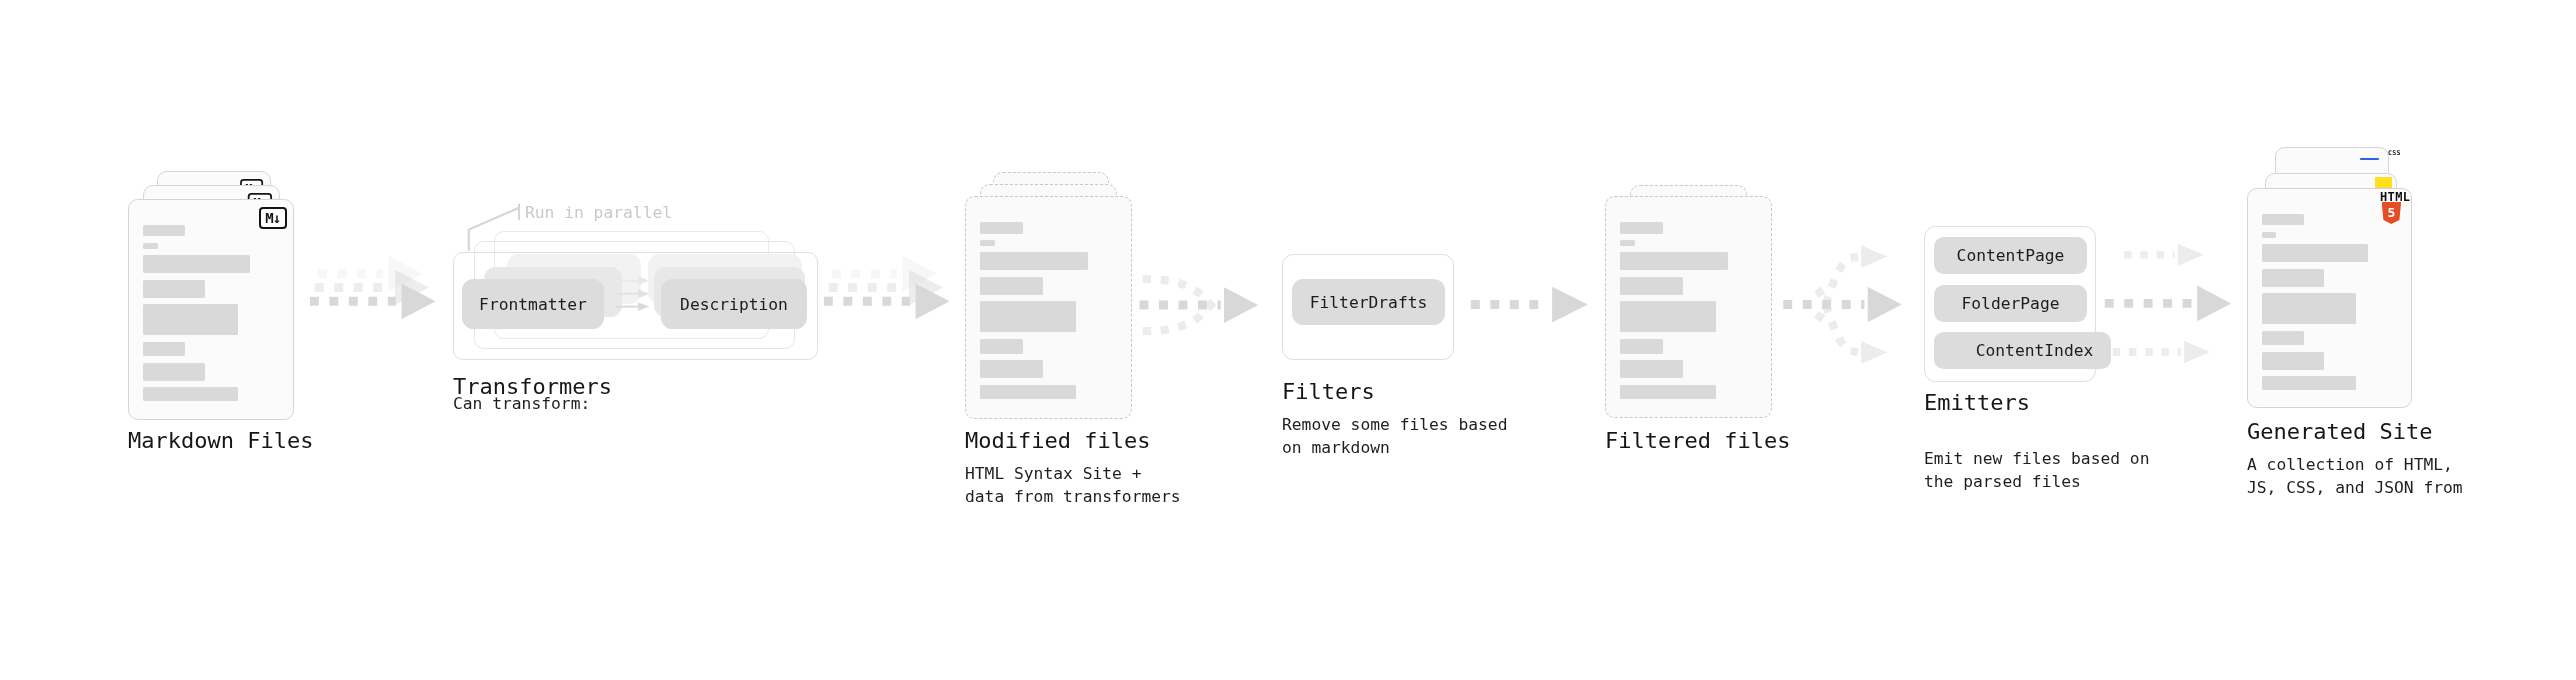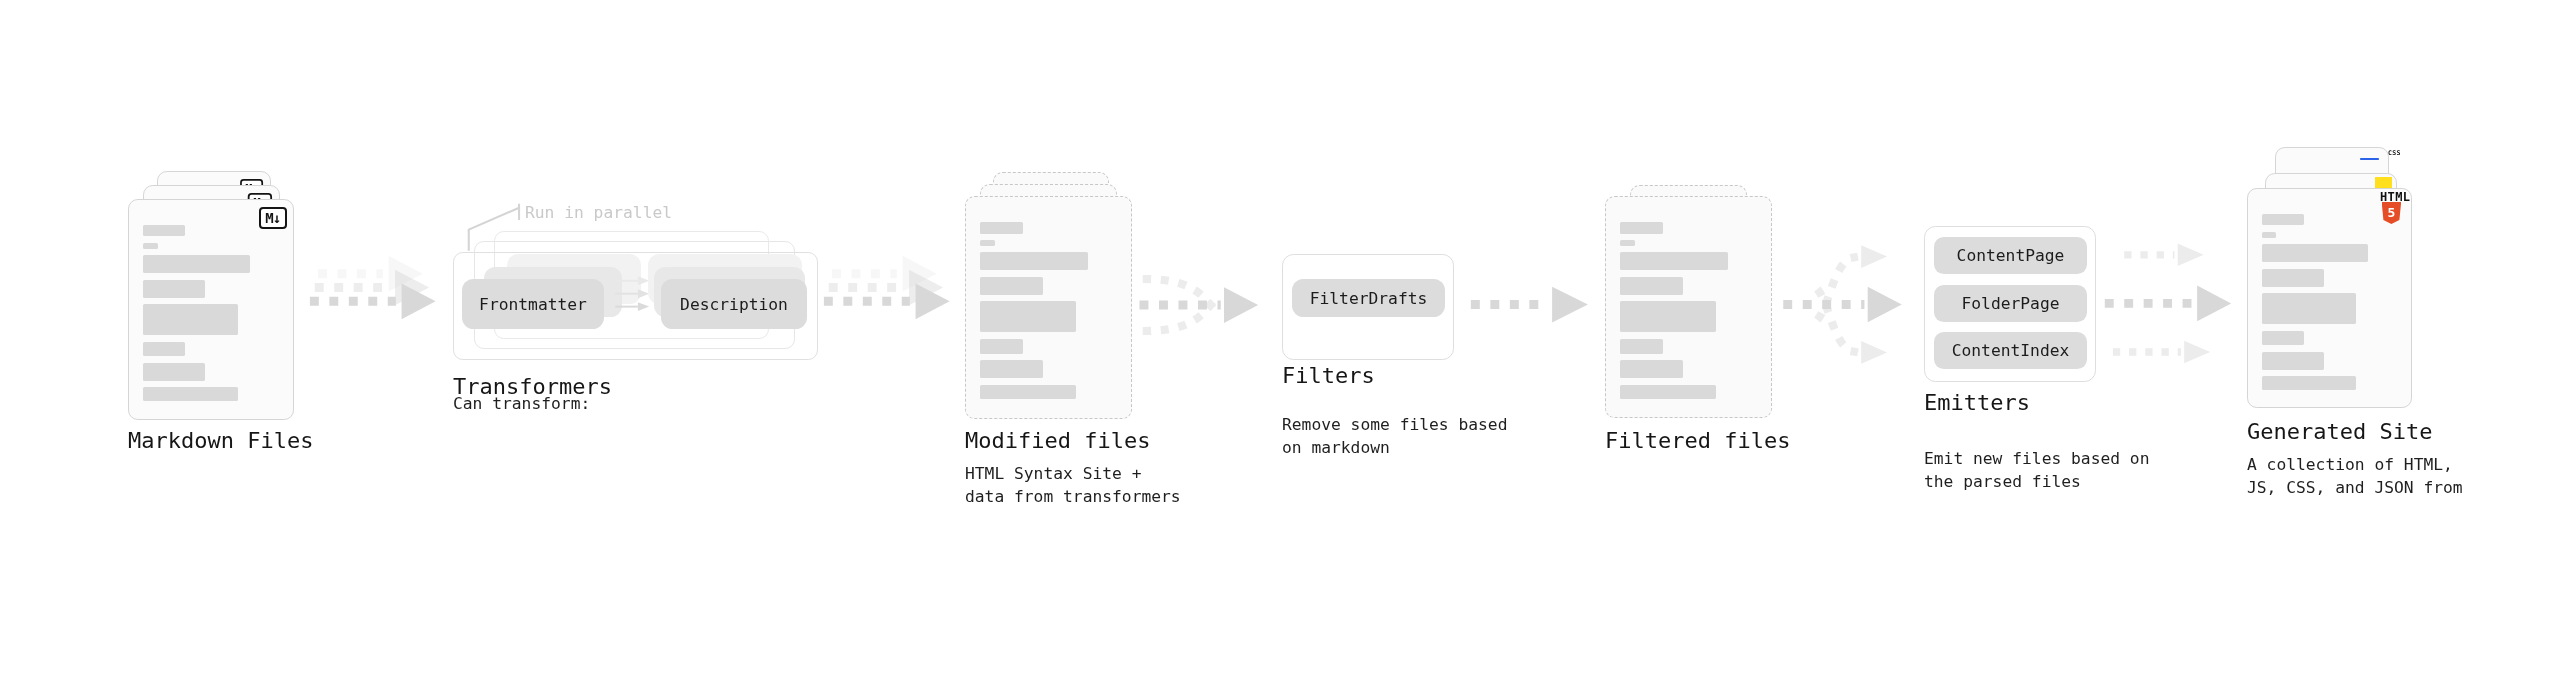--- a/index.html
+++ b/index.html
@@ -172,22 +172,22 @@
   </div>
 
   <svg class="abs" style="left:1136px; top:266px;" width="137" height="78" viewBox="0 0 168 96">
     <path d="M8 16 C 58 16, 80 28, 98 58" stroke="#ececec" stroke-width="10" stroke-dasharray="10 12" fill="none"></path>
     <path d="M8 80 C 58 80, 80 68, 98 38" stroke="#ececec" stroke-width="10" stroke-dasharray="10 12" fill="none"></path>
     <line x1="4" y1="48" x2="104" y2="48" stroke="#d8d8d8" stroke-width="11" stroke-dasharray="11 13"></line>
     <path d="M108 26 L150 48 L108 70 Z" fill="#d8d8d8"></path>
   </svg>
 
   <div class="group-box" style="left:1282px; top:254px; width:172px; height:106px;"></div>
-  <div class="node" style="left:1292px; top:279px; width:153px; height:38px;">FilterDrafts</div>
-  <div class="stage-title" style="left:1282px; top:364px;">Filters</div>
+  <div class="node" style="left:1292px; top:279px; width:153px; height:46px;">FilterDrafts</div>
+  <div class="stage-title" style="left:1282px; top:380px;">Filters</div>
   <div class="stage-desc" style="left:1282px; top:413px;">
     <div>Remove some files based</div>
     <div>on markdown</div>
   </div>
 
   <svg class="abs" style="left:1469px; top:285px;" width="124" height="39" viewBox="0 0 152 48">
     <line x1="2" y1="24" x2="98" y2="24" stroke="#d8d8d8" stroke-width="11" stroke-dasharray="11 13"></line>
     <path d="M102 2 L146 24 L102 46 Z" fill="#d8d8d8"></path>
   </svg>
 
@@ -213,21 +213,21 @@
     <path d="M46 58 C 62 78, 64 120, 86 134 L96 136" stroke="#ececec" stroke-width="10" stroke-dasharray="10 12" fill="none"></path>
     <path d="M100 4 L132 18 L100 32 Z" fill="#ececec"></path>
     <path d="M100 122 L132 136 L100 150 Z" fill="#ececec"></path>
     <line x1="4" y1="77" x2="104" y2="77" stroke="#d8d8d8" stroke-width="11" stroke-dasharray="11 13"></line>
     <path d="M108 55 L150 77 L108 99 Z" fill="#d8d8d8"></path>
   </svg>
 
   <div class="group-box" style="left:1924px; top:226px; width:172px; height:156px;"></div>
   <div class="node" style="left:1934px; top:237px; width:153px; height:37px; border-radius:9.8px;">ContentPage</div>
   <div class="node" style="left:1934px; top:285px; width:153px; height:37px; border-radius:9.8px;">FolderPage</div>
-  <div class="node" style="left:1934px; top:332px; width:153px; height:37px; border-radius:9.8px;">ContentIndex</div>
+  <div class="node" style="left:1934px; top:332px; width:153px; height:37px; border-radius:9.8px;padding-left:24px;">ContentIndex</div>
   <div class="stage-title" style="left:1924px; top:391px;">Emitters</div>
   <div class="stage-desc" style="left:1924px; top:426px;margin-top:21px;">
     <div>Emit new files based on</div>
     <div>the parsed files</div>
   </div>
 
   <svg class="abs" style="left:2103px; top:241px;" width="134" height="128" viewBox="0 0 165 158">
     <g>
       <line x1="26" y1="17" x2="88" y2="17" stroke="#ececec" stroke-width="9" stroke-dasharray="9 11"></line>
       <path d="M92 3 L124 17 L92 31 Z" fill="#ececec"></path>

